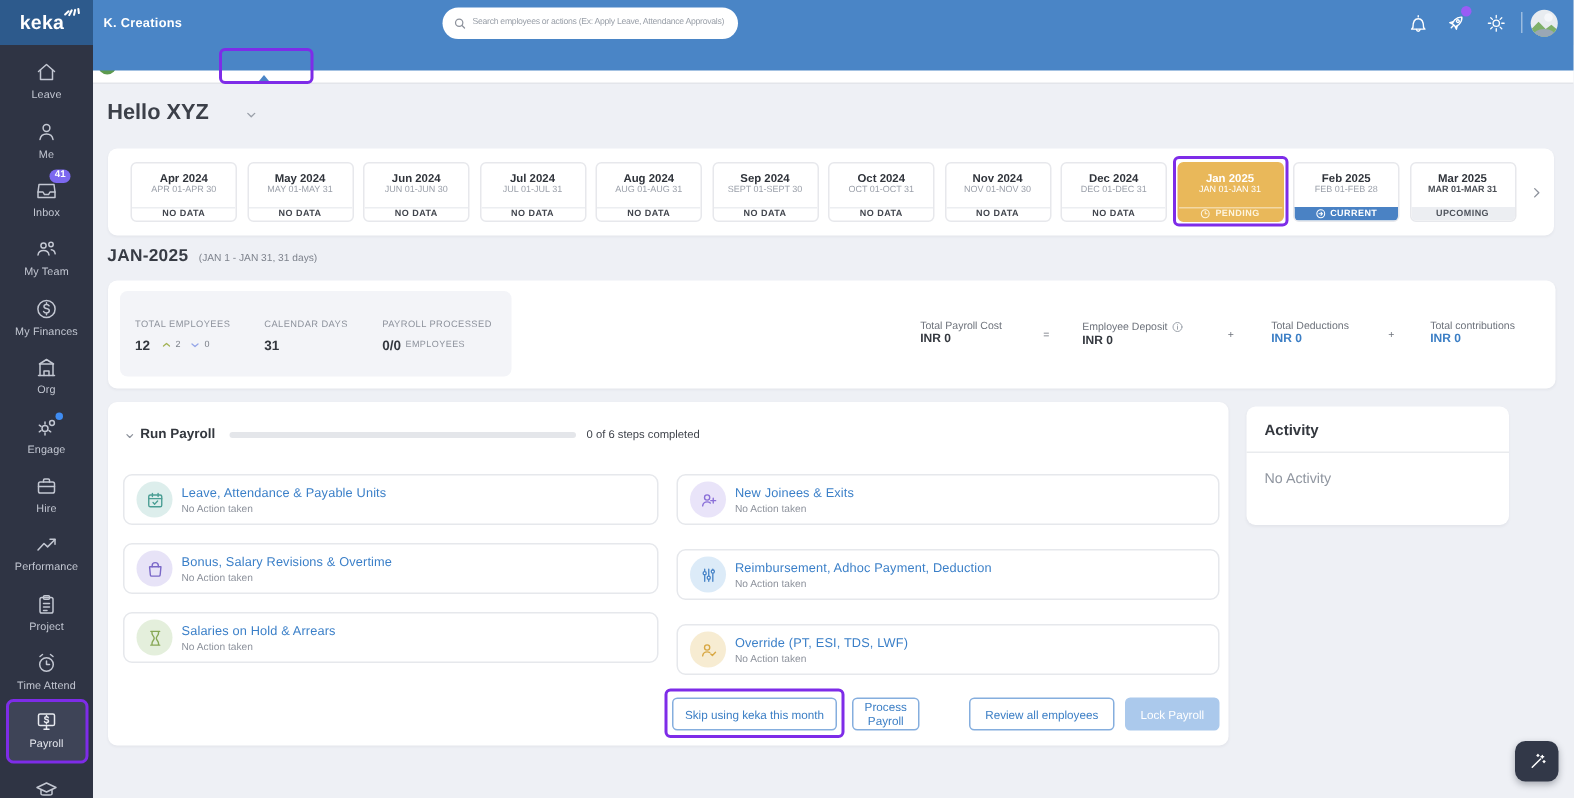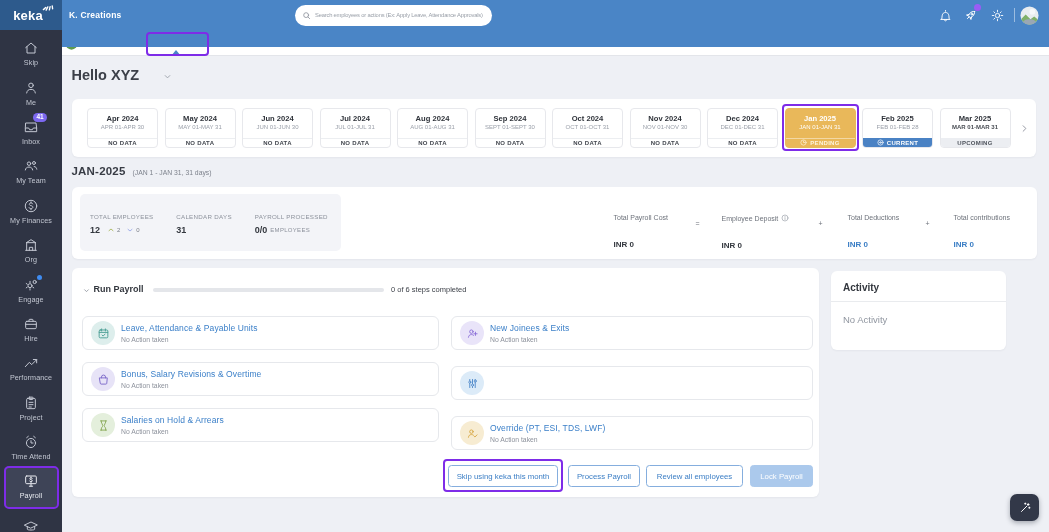--- a/index.html
+++ b/index.html
@@ -86,21 +86,21 @@
 .stat { width:91px; }
 .stat:nth-child(2) { width:83px; }
 .stat-label { font-size:6.2px; color:#8d929c; letter-spacing:.3px; }
 .stat-value { font-size:9px; font-weight:bold; color:#34383f; margin-top:4.5px; display:flex; align-items:center; }
 .delta { display:flex; align-items:center; font-size:6px; color:#7a7f88; font-weight:normal; margin-left:7px; gap:2px; }
 .delta .up { color:#a3b354; } .delta .down { color:#95a6e8; margin-left:4px; }
 .stat-suffix { font-size:6px; color:#8d929c; font-weight:normal; letter-spacing:.3px; margin-left:3px; }
 .tot { position:absolute; top:27px; }
 .tot-label { font-size:7px; color:#6d727b; display:flex; align-items:center; gap:3px; white-space:nowrap; }
 .tot-label .inf { color:#9aa0a9; }
-.tot-value { font-size:8px; font-weight:bold; margin-top:19px; }
+.tot-value { font-size:8px; font-weight:bold; margin-top:0; }
 .c-dark { color:#34383f; } .c-blue { color:#3b7ec5; }
 .tot-op { position:absolute; top:33px; font-size:7px; color:#6d727b; }
 
 
 .runpanel { position:absolute; left:9.5px; top:212px; width:747px; height:229px; background:#fff;
   border-radius:6px; box-shadow:0 1px 2px rgba(40,44,60,.05); }
 .run-chev { position:absolute; left:10px; top:18px; color:#8d929c; }
 .run-title { position:absolute; left:22px; top:16px; font-size:9px; font-weight:bold; color:#33373e; }
 .progress { position:absolute; left:81.5px; top:19.5px; width:231px; height:4.5px; border-radius:3px; background:#e4e6ea; overflow:hidden; }
 .progress i { display:block; height:100%; background:#4a82c4; }
@@ -153,21 +153,21 @@
         </svg></span>
   </div>
   <div class="sb-items">
 <div class="sb-item">
   <span class="sb-ic">
           <svg class="ic " width="16" height="16" viewBox="0 0 24 24" fill="none" stroke="currentColor" stroke-width="1.5" stroke-linecap="round" stroke-linejoin="round">
             <path d="M4 11.5 12 4.5l8 7"></path>
             <path d="M6 10v9.5h12V10"></path>
           </svg>
         </span>
-  <span class="sb-label">Skip</span>
+  <span class="sb-label">Leave</span>
 </div>
 <div class="sb-item">
   <span class="sb-ic">
           <svg class="ic " width="16" height="16" viewBox="0 0 24 24" fill="none" stroke="currentColor" stroke-width="1.5" stroke-linecap="round" stroke-linejoin="round">
             <circle cx="12" cy="8" r="3.4"></circle>
             <path d="M5.5 19.5c.6-4 2.8-5.4 6.5-5.4s5.9 1.4 6.5 5.4"></path>
           </svg>
         </span>
   <span class="sb-label">Me</span>
 </div>
@@ -614,37 +614,41 @@
 </div>
 <div class="step">
   <span class="step-ic t-blue">
             <svg class="ic " width="13" height="13" viewBox="0 0 24 24" fill="none" stroke="currentColor" stroke-width="1.7" stroke-linecap="round" stroke-linejoin="round">
               <path d="M7 4.5v15M12 4.5v15M17 4.5v15"></path>
               <circle cx="7" cy="9.5" r="1.9" fill="#fff"></circle>
               <circle cx="12" cy="15" r="1.9" fill="#fff"></circle>
               <circle cx="17" cy="7.5" r="1.9" fill="#fff"></circle>
             </svg>
           </span>
+  <span class="step-tx">
+    <span class="step-title">Reimbursement, Adhoc Payment, Deduction</span>
+    <span class="step-status">No Action taken</span>
+  </span>
 </div>
 <div class="step">
   <span class="step-ic t-amber">
             <svg class="ic " width="13" height="13" viewBox="0 0 24 24" fill="none" stroke="currentColor" stroke-width="1.7" stroke-linecap="round" stroke-linejoin="round">
               <circle cx="10" cy="8.6" r="3.2"></circle>
               <path d="M4.5 19c.5-3.6 2.6-5 5.5-5 1.3 0 2.4.3 3.3.8"></path>
               <path d="m14.5 16.5 2 2 3.8-4"></path>
             </svg>
           </span>
   <span class="step-tx">
     <span class="step-title">Override (PT, ESI, TDS, LWF)</span>
     <span class="step-status">No Action taken</span>
   </span>
 </div>
     </div>
 <button class="btn outline" style="left:376.5px;width:110px">Skip using keka this month</button>
-<button class="btn outline" style="left:496.5px;width:72px">Process Payroll</button>
+<button class="btn outline" style="left:496.5px;width:45px">Process Payroll</button>
 <button class="btn outline" style="left:574.5px;width:97px">Review all employees</button>
 <button class="btn disabled" style="left:678.5px;width:63px">Lock Payroll</button>
   </div>
 
   <div class="activity-panel">
     <div class="act-title">Activity</div>
     <div class="act-sep"></div>
     <div class="act-empty">No Activity</div>
   </div>
 

